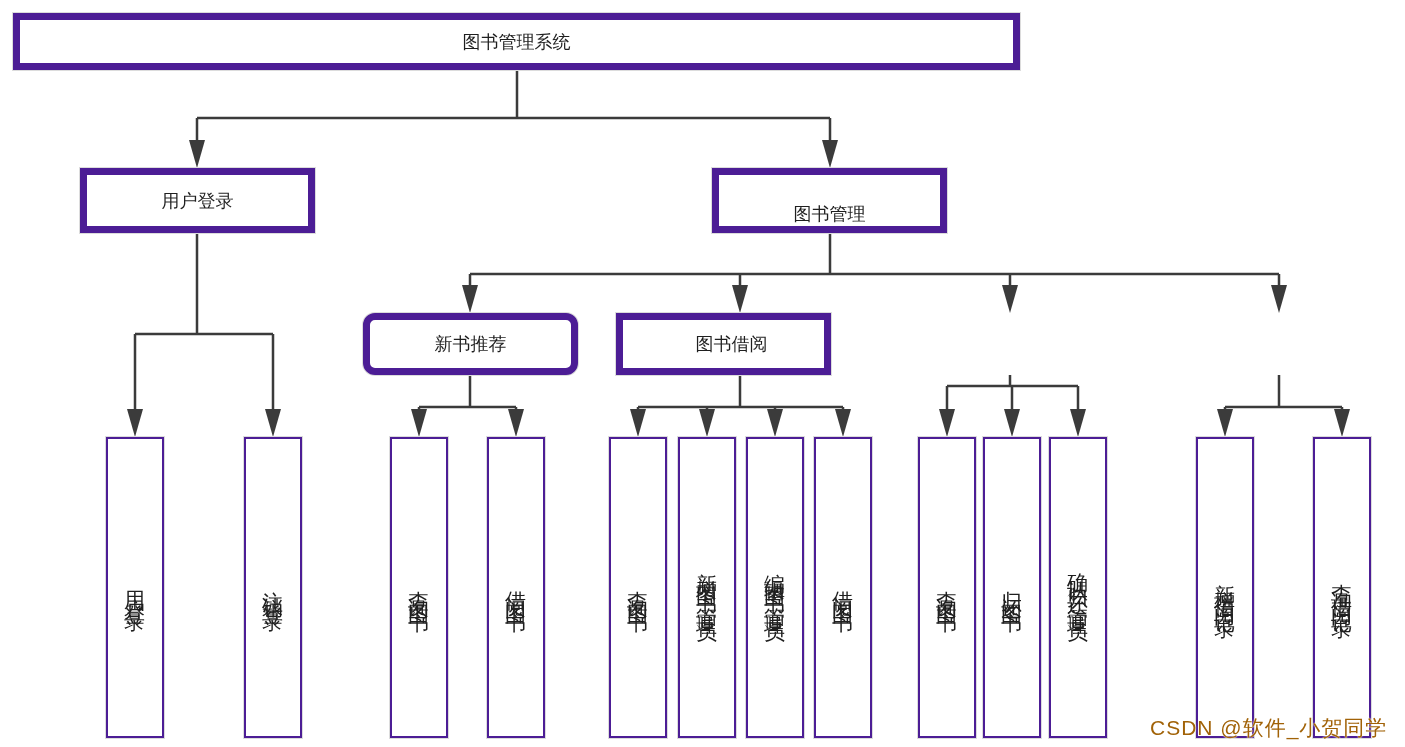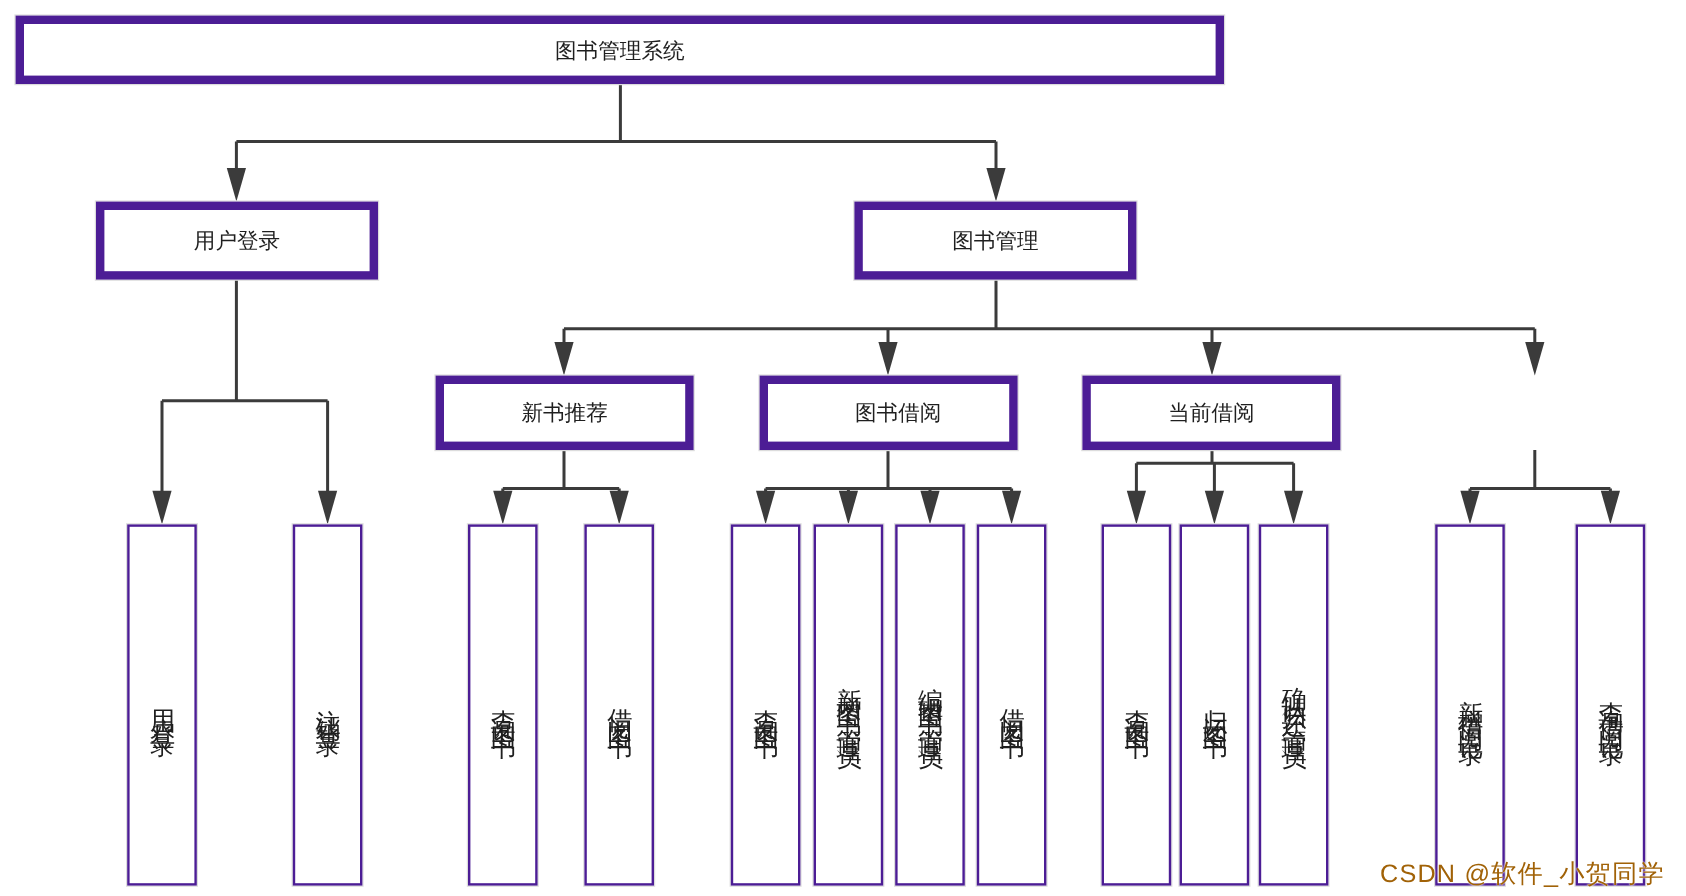--- a/index.html
+++ b/index.html
@@ -81,32 +81,29 @@
     </g>
   </svg>
 
   <div class="node root-box">
     <span class="lbl">图书管理系统</span>
   </div>
 
   <div class="node branch-box" style="left:80px;">
     <span class="lbl">用户登录</span>
   </div>
-  <div class="node branch-box" style="left:712px;">
+  <div class="node branch-box" style="left:712px;align-items:flex-end;">
     <span class="lbl">图书管理</span>
   </div>
 
-  <div class="node section-box" style="left:363px;">
+  <div class="node section-box" style="left:363px;border-radius:12px;">
     <span class="lbl">新书推荐</span>
   </div>
-  <div class="node section-box" style="left:633px;padding-left:16px;">
+  <div class="node section-box" style="left:616px;padding-left:16px;">
     <span class="lbl">图书借阅</span>
-  </div>
-  <div class="node section-box" style="left:902px;">
-    <span class="lbl">当前借阅</span>
   </div>
 
   <div class="node leaf-box" style="left:106px;">
     <span class="lbl">用户登录</span>
   </div>
   <div class="node leaf-box" style="left:244px;">
     <span class="lbl">注销登录</span>
   </div>
 
   <div class="node leaf-box" style="left:390px;">

